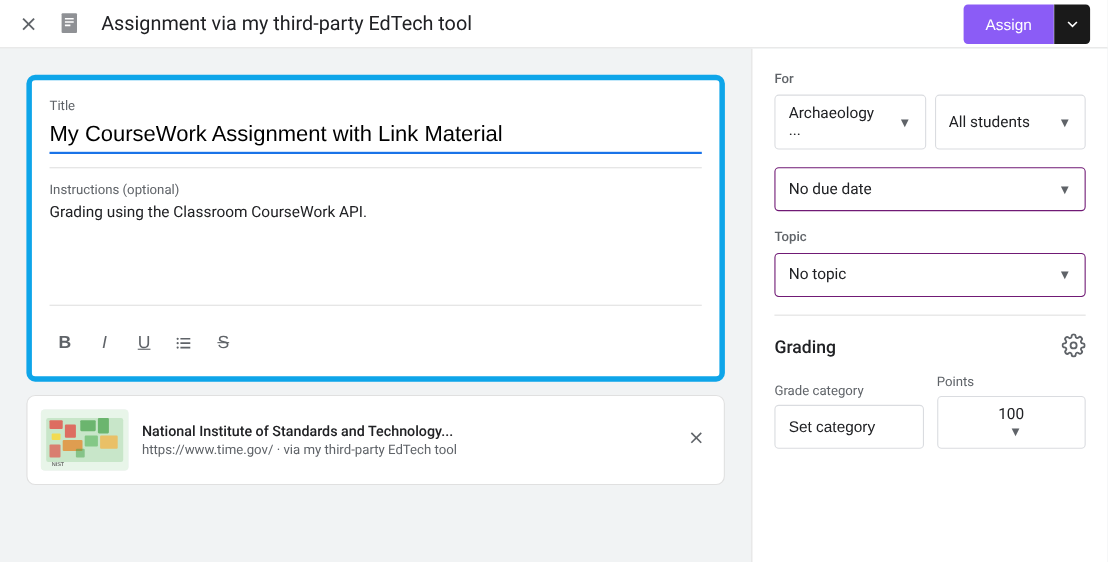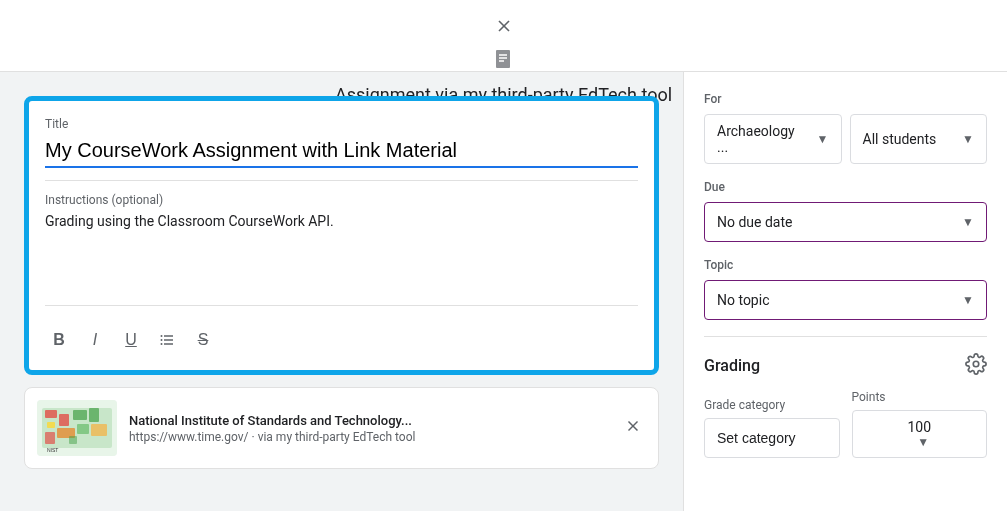--- a/index.html
+++ b/index.html
@@ -11,39 +11,38 @@
       overflow: hidden;
       display: flex;
       flex-direction: column;
     }
 
     
     .top-bar {
       display: flex;
       align-items: center;
       background: #fff;
-      height: 72px;
+      height: 44px;
       padding: 16px 16px;
       border-bottom: 1px solid #e0e0e0;
       gap: 12px;
-      flex-direction: column;
     }
     .top-bar-title {
       flex: 1;
       font-size: 18px;
       color: #202124;
       font-weight: 400;
     }
     .assign-btn-group {
       display: flex;
       align-items: stretch;
       height: 36px;
     }
     .assign-btn {
-      background: #ef4444;
+      background: #8b5cf6;
       color: #fff;
       border: none;
       padding: 0 20px;
       font-size: 14px;
       font-weight: 500;
       cursor: pointer;
       border-radius: 4px 0 0 4px;
     }
     .assign-dropdown-btn {
       background: #1a1a1a;
@@ -429,21 +428,20 @@
           <span class="chevron">▼</span>
         </div>
         <div class="select-field">
           <span>All students</span>
           <span class="chevron">▼</span>
         </div>
       </div>
     </div>
 
     <div>
-      <div class="section-label">Due</div>
       <div class="select-field-full">
         <span>No due date</span>
         <span class="chevron">▼</span>
       </div>
     </div>
 
     <div>
       <div class="section-label">Topic</div>
       <div class="select-field-full">
         <span>No topic</span>

